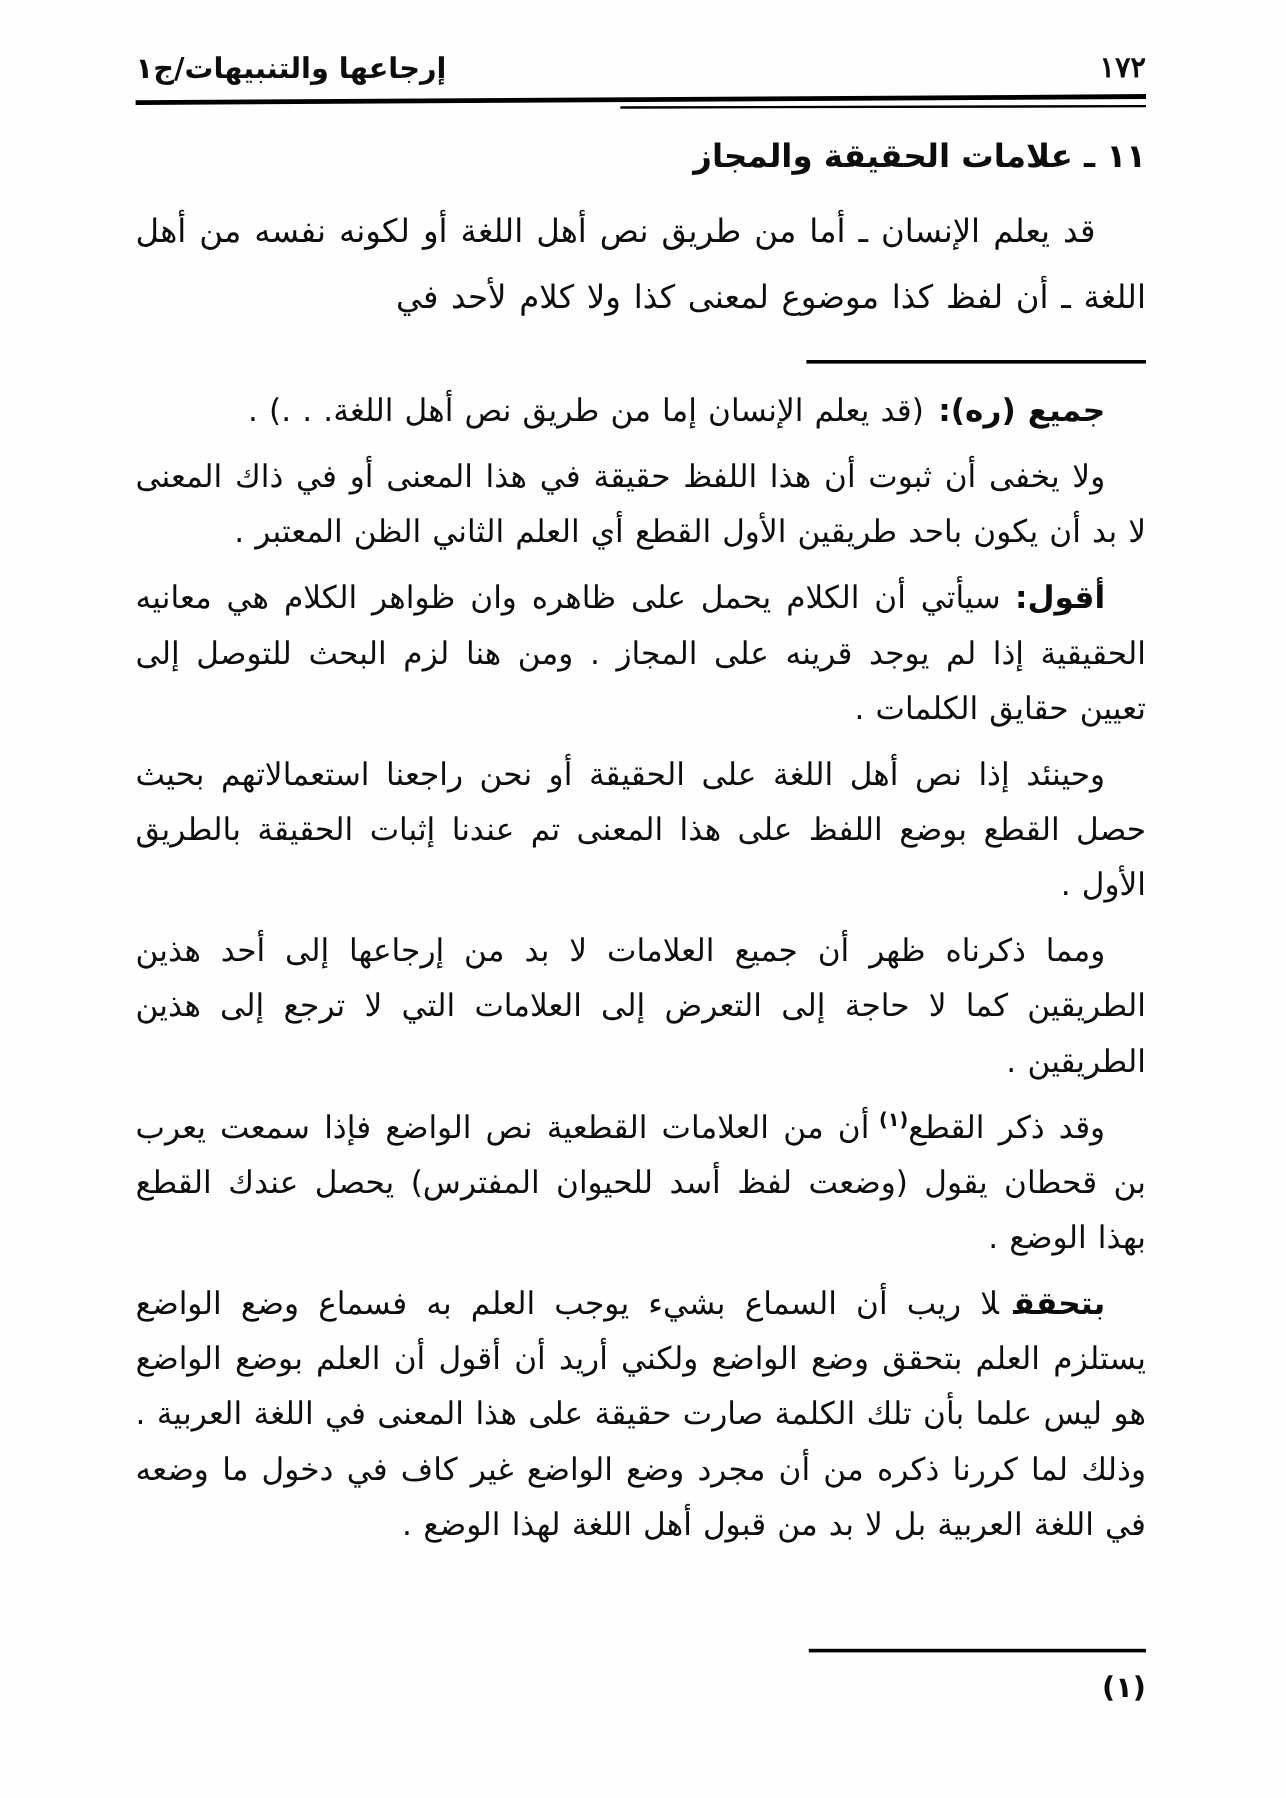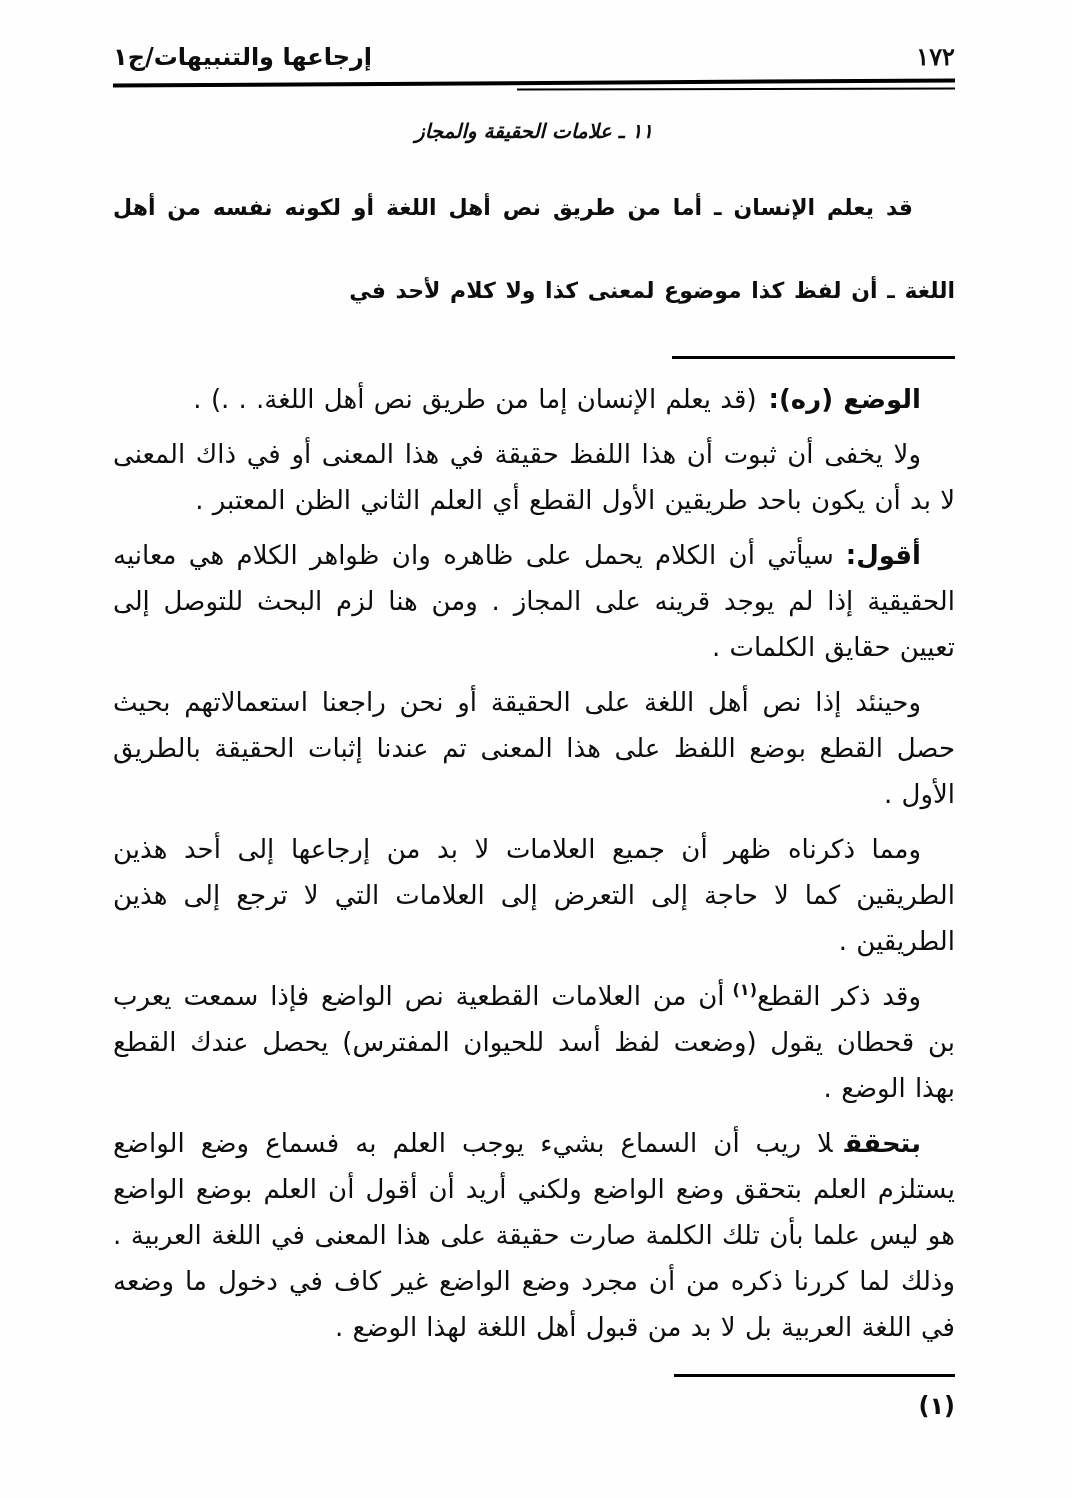--- a/index.html
+++ b/index.html
@@ -44,33 +44,32 @@
     width: 52%;
     margin-right: 0;
     margin-left: auto;  
     margin-top: 3px;
     transform: rotate(-0.15deg);
   }
 
   
   .section-title {
     margin-top: 22px;
-    font-size: 20px;
+    font-size: 27px;
     font-weight: bold;
-    text-align: center;
+    text-align: right;
     line-height: 38px;
-    font-style: italic;
   }
 
   
   .matn p {
     margin: 16px 0 0 0;
-    font-size: 22px;
-    font-weight: bold;
-    line-height: 83px;
+    font-size: 27px;
+    font-weight: normal;
+    line-height: 55px;
     text-align: justify;
     text-indent: 42px;
     word-spacing: 2px;
   }
 
   
   .mid-separator {
     width: 283px;
     height: 3px;
     background: #000;
@@ -144,21 +143,21 @@
 
   <div class="section-title">١١ ـ علامات الحقيقة والمجاز</div>
 
   <div class="matn">
     <p>قد يعلم الإنسان ـ أما من طريق نص أهل اللغة أو لكونه نفسه من أهل اللغة ـ أن لفظ كذا موضوع لمعنى كذا ولا كلام لأحد في</p>
   </div>
 
   <div class="mid-separator"></div>
 
   <div class="commentary">
-    <p><span class="lead">الوضع (ره):</span><span>(قد يعلم الإنسان إما من طريق نص أهل اللغة. . .) .</span></p>
+    <p><span class="lead">جميع (ره):</span><span>(قد يعلم الإنسان إما من طريق نص أهل اللغة. . .) .</span></p>
 
     <p><span>ولا يخفى أن ثبوت أن هذا اللفظ حقيقة في هذا المعنى أو في ذاك المعنى لا بد أن يكون باحد طريقين الأول القطع أي العلم الثاني الظن المعتبر .</span></p>
 
     <p><span class="lead">أقول:</span><span>سيأتي أن الكلام يحمل على ظاهره وان ظواهر الكلام هي معانيه الحقيقية إذا لم يوجد قرينه على المجاز . ومن هنا لزم البحث للتوصل إلى تعيين حقايق الكلمات .</span></p>
 
     <p><span>وحينئد إذا نص أهل اللغة على الحقيقة أو نحن راجعنا استعمالاتهم بحيث حصل القطع بوضع اللفظ على هذا المعنى تم عندنا إثبات الحقيقة بالطريق الأول .</span></p>
 
     <p><span>ومما ذكرناه ظهر أن جميع العلامات لا بد من إرجاعها إلى أحد هذين الطريقين كما لا حاجة إلى التعرض إلى العلامات التي لا ترجع إلى هذين الطريقين .</span></p>
 
     <p><span>وقد ذكر القطع</span><sup class="fnref">(١)</sup><span>أن من العلامات القطعية نص الواضع فإذا سمعت يعرب بن قحطان يقول (وضعت لفظ أسد للحيوان المفترس) يحصل عندك القطع بهذا الوضع .</span></p>

